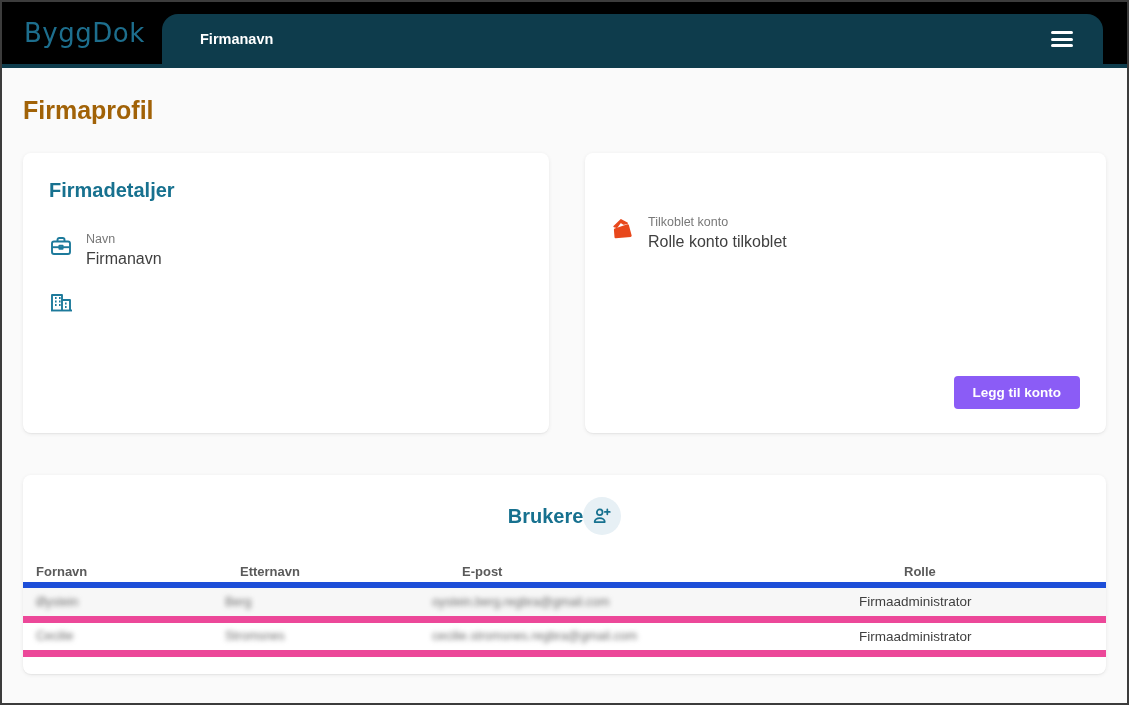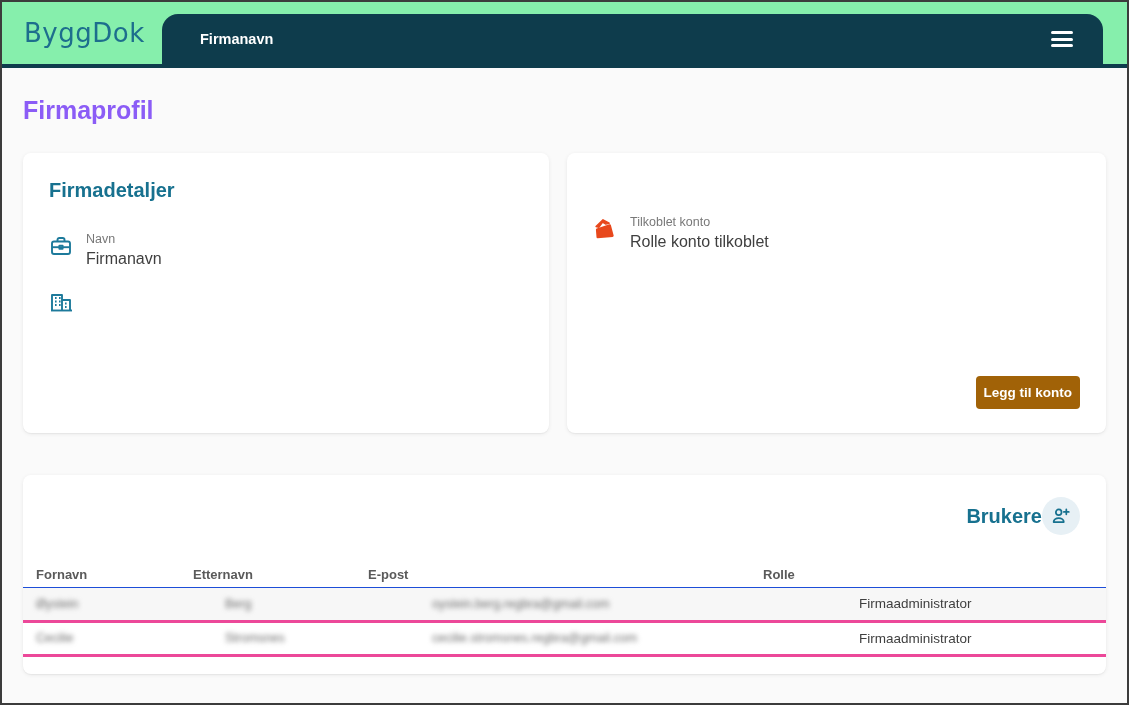--- a/index.html
+++ b/index.html
@@ -5,82 +5,82 @@
   * { margin:0; padding:0; box-sizing:border-box; }
   html,body { width:1129px; height:705px; }
   body {
     font-family:"Liberation Sans", sans-serif;
     background:#fafafa;
     border:2px solid #3c3c3c;
     overflow:hidden;
     position:relative;
   }
   
-  .header { position:relative; height:62px; background:#86efac; }
+  .header { position:relative; height:62px; background:#000000; }
   .logo {
     position:absolute; left:22px; top:16px;
     font-family:"DejaVu Sans", sans-serif;
     font-size:26px; font-weight:500; letter-spacing:.5px;
     color:#1d6e8d; cursor:pointer;
   }
   .tabbar {
     position:absolute; left:160px; right:24px; top:12px; bottom:0;
     background:#0e3c4c; border-radius:16px 16px 0 0;
   }
   .tab-label {
     position:absolute; left:38px; top:0; line-height:50px;
     color:#ffffff; font-size:14.5px; font-weight:700; cursor:pointer;
   }
   .hamburger { position:absolute; right:30px; top:17px; width:22px; cursor:pointer; }
   .hamburger span { display:block; height:3px; background:#ffffff; border-radius:2px; margin-bottom:3.5px; }
   .dark-strip { height:4px; background:#0e3c4c; }
 
   
   .main { padding:0 21px; }
-  .page-title { margin:28px 0 28px; font-size:25px; font-weight:700; color:#8b5cf6; }
-
-  .cards-row { display:flex; gap:18px; height:280px; }
+  .page-title { margin:28px 0 28px; font-size:25px; font-weight:700; color:#a16207; }
+
+  .cards-row { display:flex; gap:36px; height:280px; }
   .card {
     background:#ffffff; border-radius:8px;
     box-shadow:0 1px 4px rgba(0,0,0,.07), 0 1px 1px rgba(0,0,0,.04);
   }
   .card-pad { padding:26px 26px; }
   .card-details { width:526px; }
   .card-boligmappa { flex:1; position:relative; }
   .card-title { font-size:20px; font-weight:700; color:#17718f; margin-bottom:30px; }
 
   .field { display:flex; gap:13px; margin-bottom:20px; }
   .field .f-icon { width:24px; height:24px; flex:0 0 24px; margin-top:2px; }
   .f-label { font-size:12.5px; color:#787878; margin-bottom:4px; }
   .f-value { font-size:16px; color:#3f3f3f; }
 
   .btn-primary {
     position:absolute; right:26px; bottom:24px;
-    background:#a16207; color:#ffffff; border:none; border-radius:4px;
+    background:#8b5cf6; color:#ffffff; border:none; border-radius:4px;
     font-family:"Liberation Sans", sans-serif;
-    font-size:13.5px; font-weight:700; padding:9px 8px; cursor:pointer;
+    font-size:13.5px; font-weight:700; padding:9px 19px; cursor:pointer;
   }
 
   
   .card-users { margin-top:42px; height:199px; overflow:hidden; }
-  .users-head { display:flex; justify-content:flex-end; align-items:center; padding:22px 26px 0; }
+  .users-head { display:flex; justify-content:center; align-items:center; padding:22px 26px 0; }
   .add-user-btn {
     width:38px; height:38px; border-radius:50%;
     background:#e7f0f5; border:none; cursor:pointer;
     display:flex; align-items:center; justify-content:center;
   }
   .table { margin-top:26px; }
   .trow {
     display:grid;
     grid-template-columns:157px 175px 395px 235px 1fr;
     align-items:center; padding:0 13px;
   }
-  .trow.thead { height:27px; border-bottom:1px solid #1d4ed8; }
+  .trow.thead { height:27px; border-bottom:6px solid #1d4ed8;gap:47px; }
   .th { font-size:13px; font-weight:700; color:#5a5a5a; }
-  .trow.data { height:34.5px; border-bottom:3px solid #ec4899; font-size:13.5px; color:#3f3f3f;gap:32px; }
+  .trow.data { height:34.5px; border-bottom:7px solid #ec4899; font-size:13.5px; color:#3f3f3f;gap:32px; }
   .trow.data:nth-child(even) { background:#f7f7f7; }
   .blur { filter:blur(2.6px); color:#6e6e6e; font-size:12.5px; }
   .actions { display:flex; gap:13px; justify-content:flex-start; }
   .icon-btn { background:none; border:none; padding:0; cursor:pointer; width:17px; height:17px; }
   svg { display:block; }
 </style>
 </head>
 <body>
 
 <div class="header">

